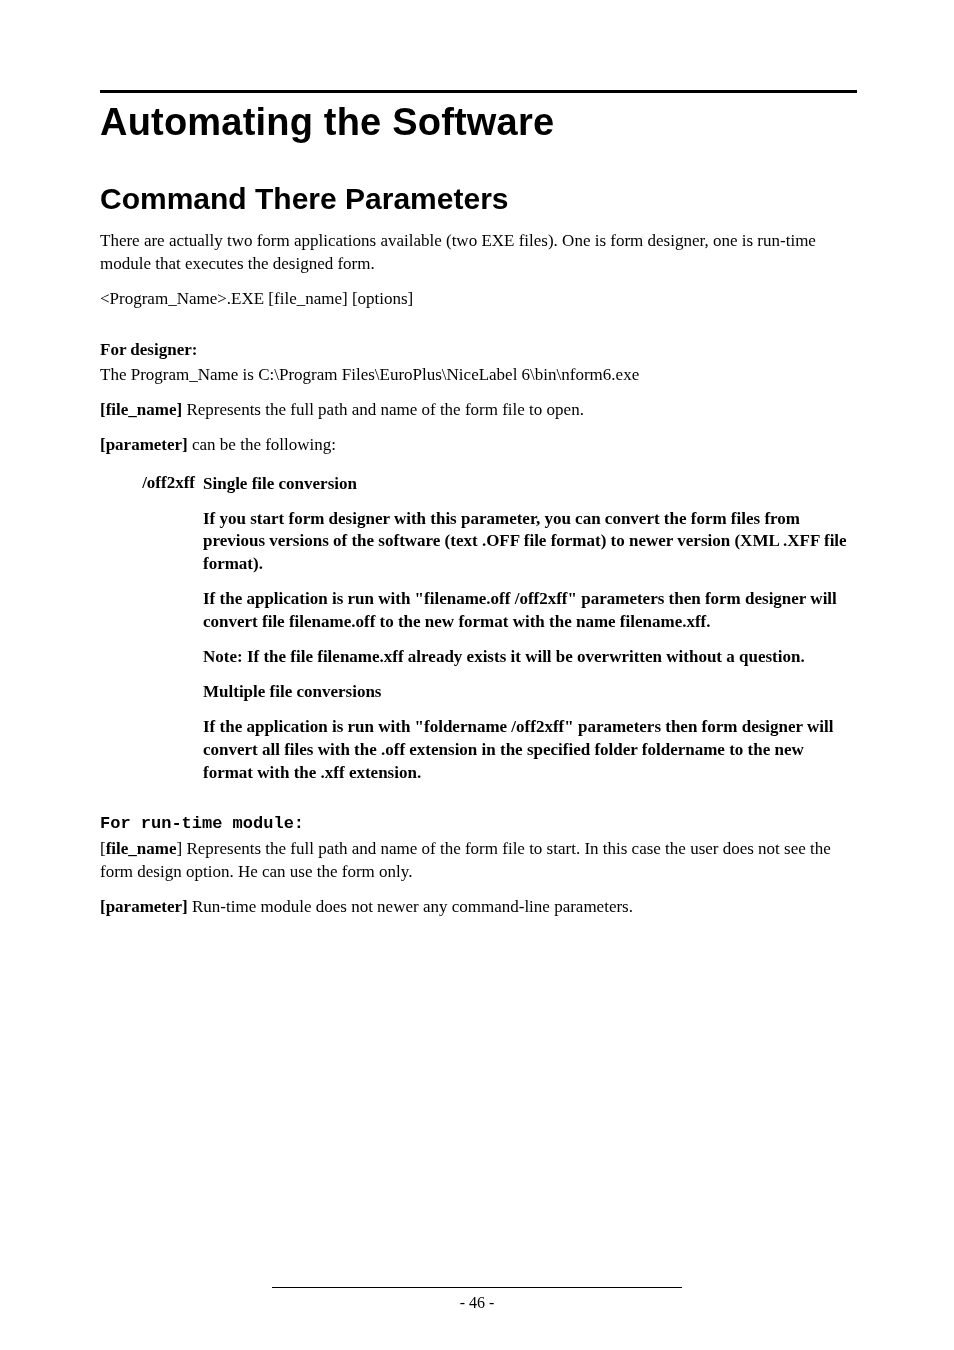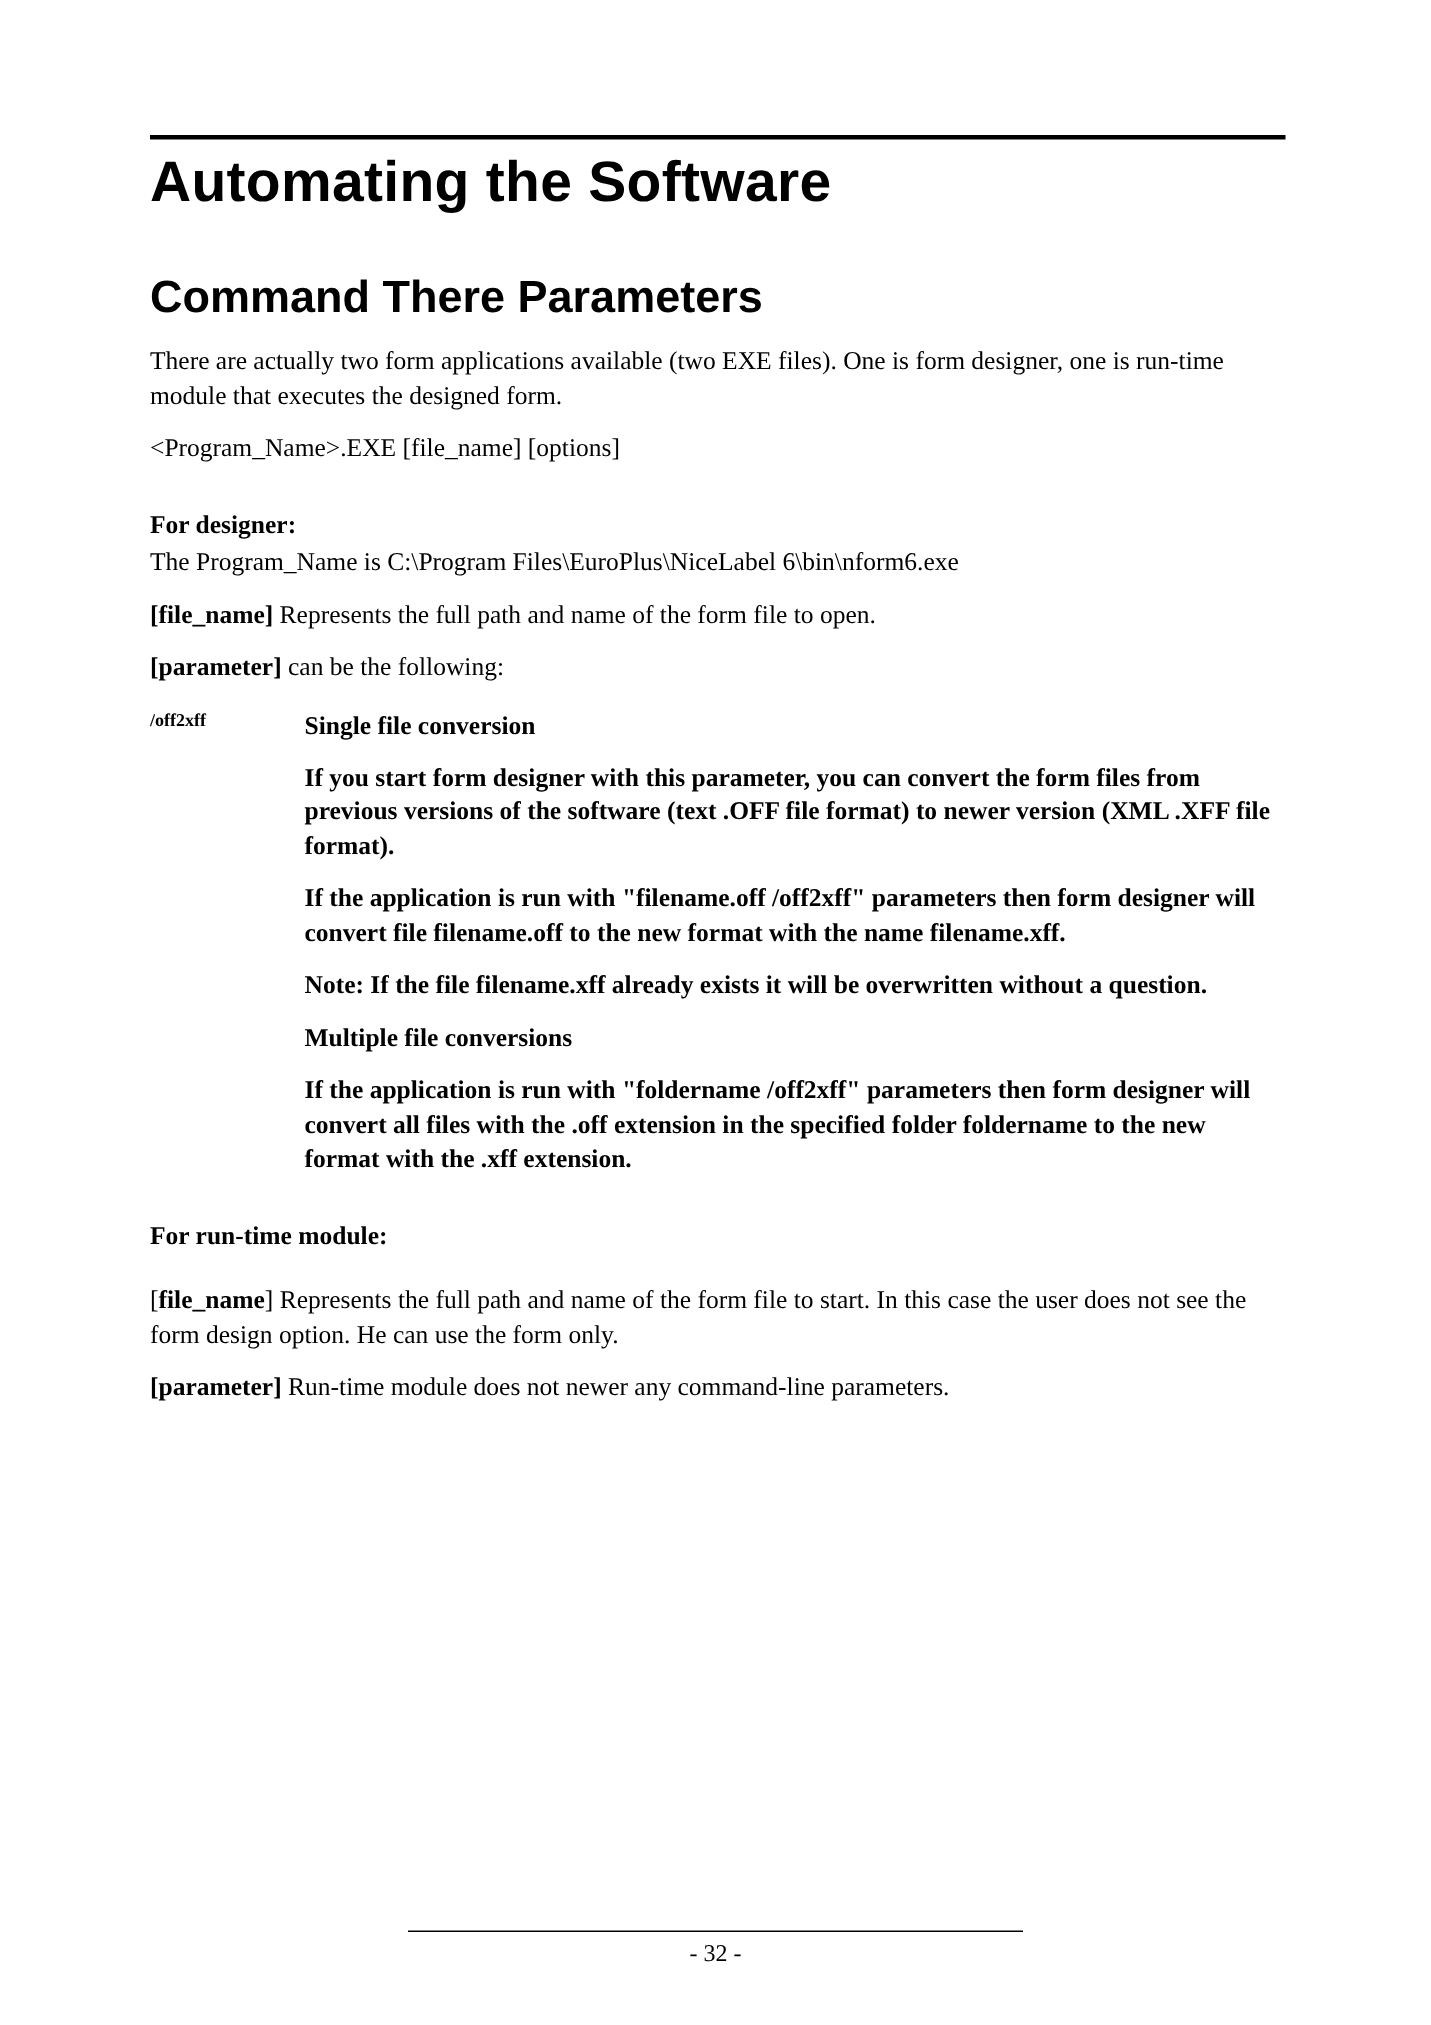--- a/index.html
+++ b/index.html
@@ -47,24 +47,25 @@
     font-weight: 700;
   }
   .param-table {
     display: flex;
     margin: 6px 0 24px 0;
     padding: 4px 0;
     width: 100%;
   }
   .param-key {
     font-weight: 700;
-    font-size: 12px;
+    font-size: 17px;
     width: 95px;
     flex: 0 0 95px;
     padding-right: 8px;
+    text-align: right;
   }
   .param-desc {
     font-weight: 700;
     font-size: 17px;
     line-height: 1.35;
     flex: 1 1 auto;
   }
   .param-desc p {
     font-weight: 700;
     margin: 0 0 12px 0;
@@ -117,29 +118,29 @@
     <div class="param-desc">
       <p>Single file conversion</p>
       <p>If you start form designer with this parameter, you can convert the form files from previous versions of the software (text .OFF file format) to newer version (XML .XFF file format).</p>
       <p>If the application is run with "filename.off /off2xff" parameters then form designer will convert file filename.off to the new format with the name filename.xff.</p>
       <p>Note: If the file filename.xff already exists it will be overwritten without a question.</p>
       <p>Multiple file conversions</p>
       <p style="margin-bottom:0;">If the application is run with "foldername /off2xff" parameters then form designer will convert all files with the .off extension in the specified folder foldername to the new format with the .xff extension.</p>
     </div>
   </div>
 
-  <p style="margin-bottom:20px;">
+  <p style="margin-bottom:2px;font-family:Liberation Mono, monospace;">
     <span class="subhead">For run-time module:</span>
   </p>
 
   <p>
     <span>[</span><span class="inline-bold">file_name</span><span>]</span><span> Represents the full path and name of the form file to start. In this case the user does not see the form design option. He can use the form only.</span>
   </p>
 
   <p>
     <span class="inline-bold">[parameter]</span><span> Run-time module does not newer any command-line parameters.</span>
   </p>
 </div>
 
 <div class="footer">
   <div class="footer-rule"></div>
-  <span class="page-num">- 32 -</span>
+  <span class="page-num">- 46 -</span>
 </div>
 
 </body></html>

